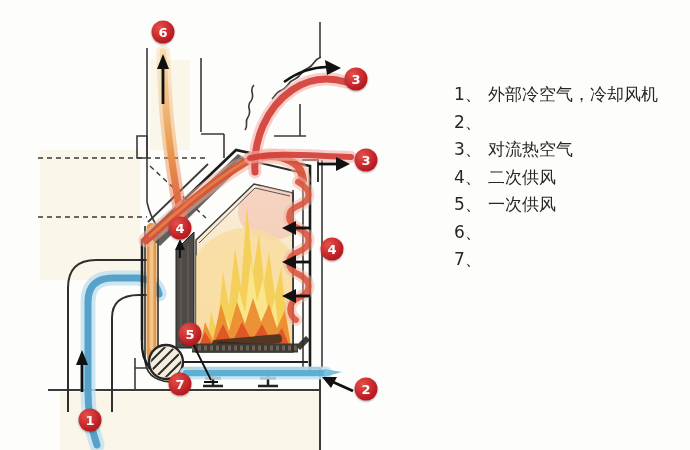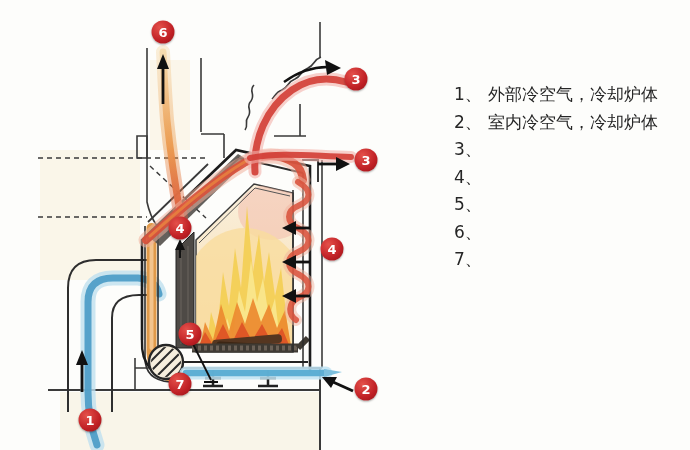--- a/index.html
+++ b/index.html
@@ -218,34 +218,36 @@
   <div class="marker mk-4a">4</div>
   <div class="marker mk-4b">4</div>
   <div class="marker mk-5">5</div>
   <div class="marker mk-7">7</div>
   <div class="marker mk-2">2</div>
   <div class="marker mk-1">1</div>
 
   <div class="legend">
     <div class="legend-item">
       <span class="legend-num">1、</span>
-      <span class="legend-text">外部冷空气，冷却炉体</span>
+      <span class="legend-text">外部冷空气，冷却风机</span>
     </div>
     <div class="legend-item">
       <span class="legend-num">2、</span>
-      <span class="legend-text">室内冷空气，冷却炉体</span>
     </div>
     <div class="legend-item">
       <span class="legend-num">3、</span>
+      <span class="legend-text">对流热空气</span>
     </div>
     <div class="legend-item">
       <span class="legend-num">4、</span>
+      <span class="legend-text">二次供风</span>
     </div>
     <div class="legend-item">
       <span class="legend-num">5、</span>
+      <span class="legend-text">一次供风</span>
     </div>
     <div class="legend-item">
       <span class="legend-num">6、</span>
     </div>
     <div class="legend-item">
       <span class="legend-num">7、</span>
     </div>
   </div>
 
 </div>

